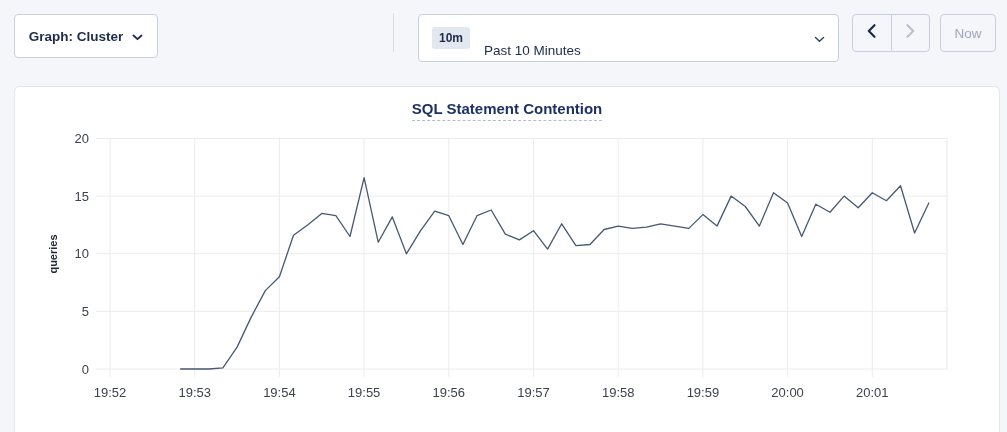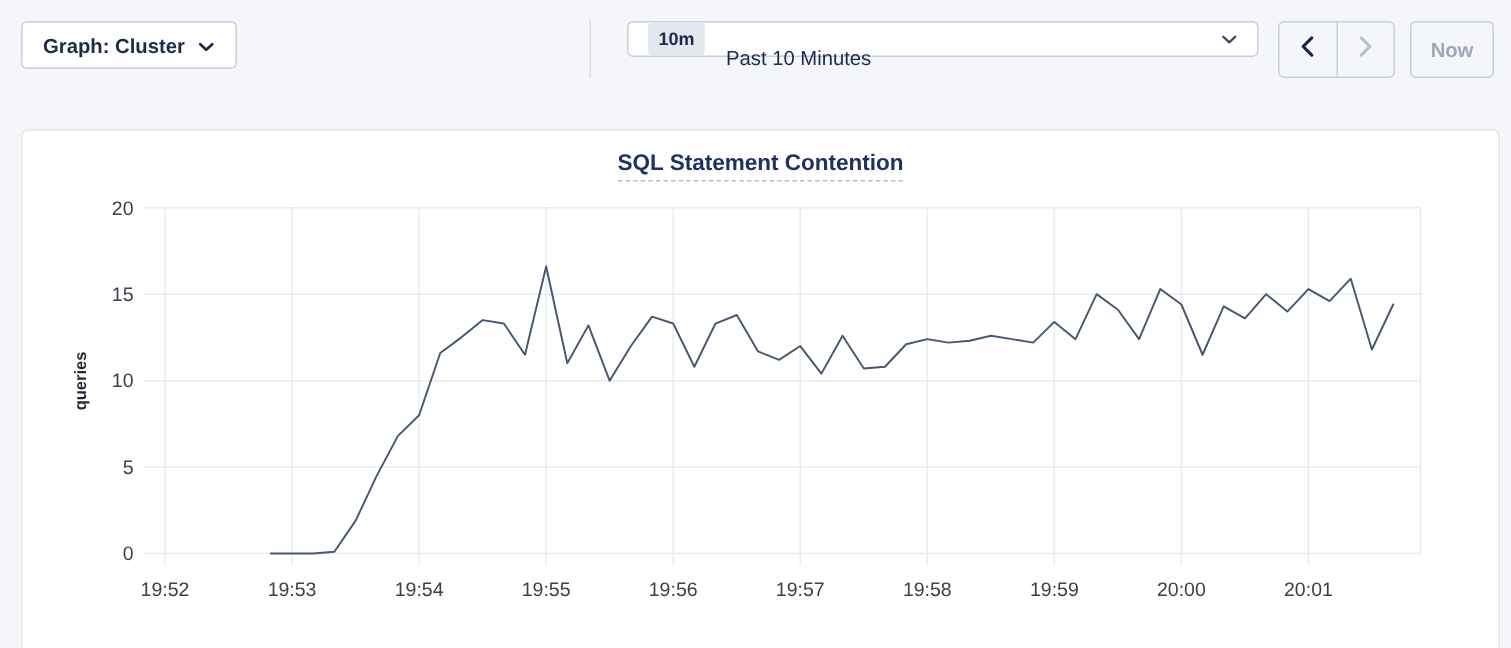--- a/index.html
+++ b/index.html
@@ -7,37 +7,37 @@
     width: 1007px; height: 432px;
     overflow: hidden;
     background: #f4f6fa;
     font-family: "Liberation Sans", sans-serif;
     position: relative;
     color: #1c2b4a;
   }
   
   .toolbar { position: absolute; left: 0; top: 0; width: 1007px; height: 70px; }
   .tb-btn {
-    position: absolute; top: 14px; height: 32px;
+    position: absolute; top: 14px; height: 44px;
     display: flex; align-items: center; justify-content: center;
     gap: 9px;
     background: #ffffff;
     border: 1px solid #c8cfdc;
     border-radius: 4px;
     font-size: 13.5px; font-weight: 700; color: #1c2b4a;
     cursor: pointer;
   }
   .btn-graph     { left: 14px;  width: 144px; }
   .btn-dashboard { left: 182px; width: 186px; }
   .tb-divider {
     position: absolute; left: 393px; top: 13px;
     width: 1px; height: 39px; background: #d8dce3;
   }
   .time-select {
-    position: absolute; left: 418px; top: 14px; width: 421px; height: 24px;
+    position: absolute; left: 418px; top: 14px; width: 421px; height: 48px;
     background: #ffffff; border: 1px solid #c8cfdc; border-radius: 4px;
     display: flex; align-items: center;
     padding: 0 13px; cursor: pointer;
   }
   .time-badge {
     background: #e2e7f0; color: #1c2b4a;
     font-size: 12px; font-weight: 700;
     border-radius: 3px; padding: 4px 7px;
     margin-right: 14px;
   }
@@ -50,21 +50,21 @@
   .arrow-cell {
     flex: 1; display: flex; align-items: center; justify-content: center;
     cursor: pointer; background: transparent;
   }
   .arrow-cell + .arrow-cell { border-left: 1px solid #c8cfdc; }
   .btn-now {
     position: absolute; left: 940px; top: 14px; width: 56px; height: 38px;
     border: 1px solid #c8cfdc; border-radius: 4px;
     background: transparent;
     display: flex; align-items: center; justify-content: center;
-    font-size: 13.5px; font-weight: 700; color: #9ea8b6;
+    font-size: 13.5px; font-weight: 400; color: #9ea8b6;
     cursor: default;
   }
   
   .panel {
     position: absolute; left: 14px; top: 86px; width: 986px; height: 360px;
     background: #ffffff;
     border: 1px solid #e2e5ea;
     border-radius: 5px;
   }
   .chart-title-wrap {

